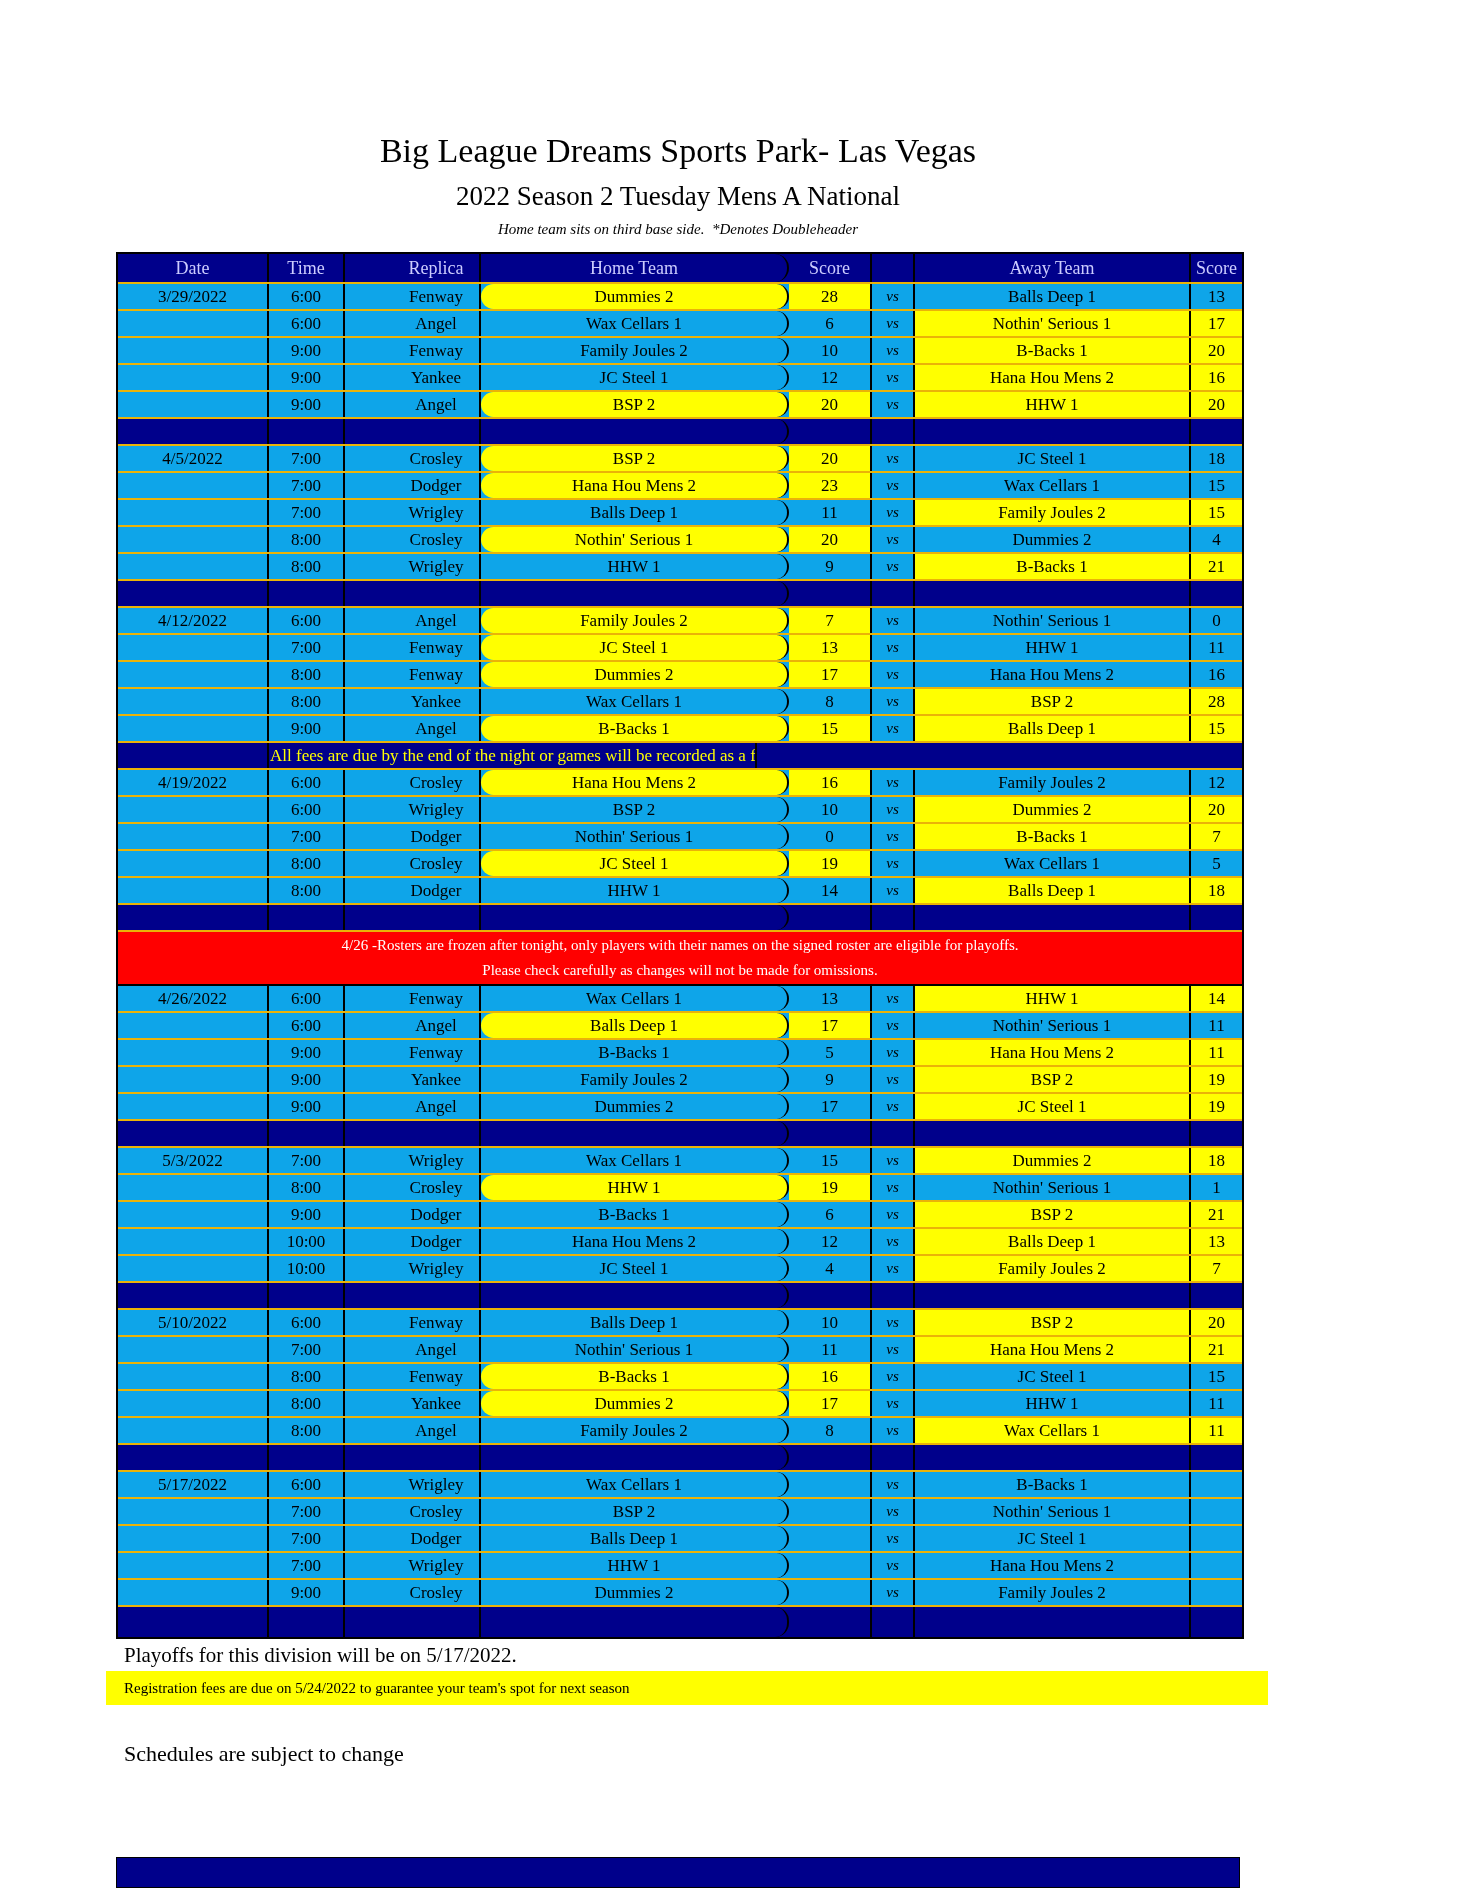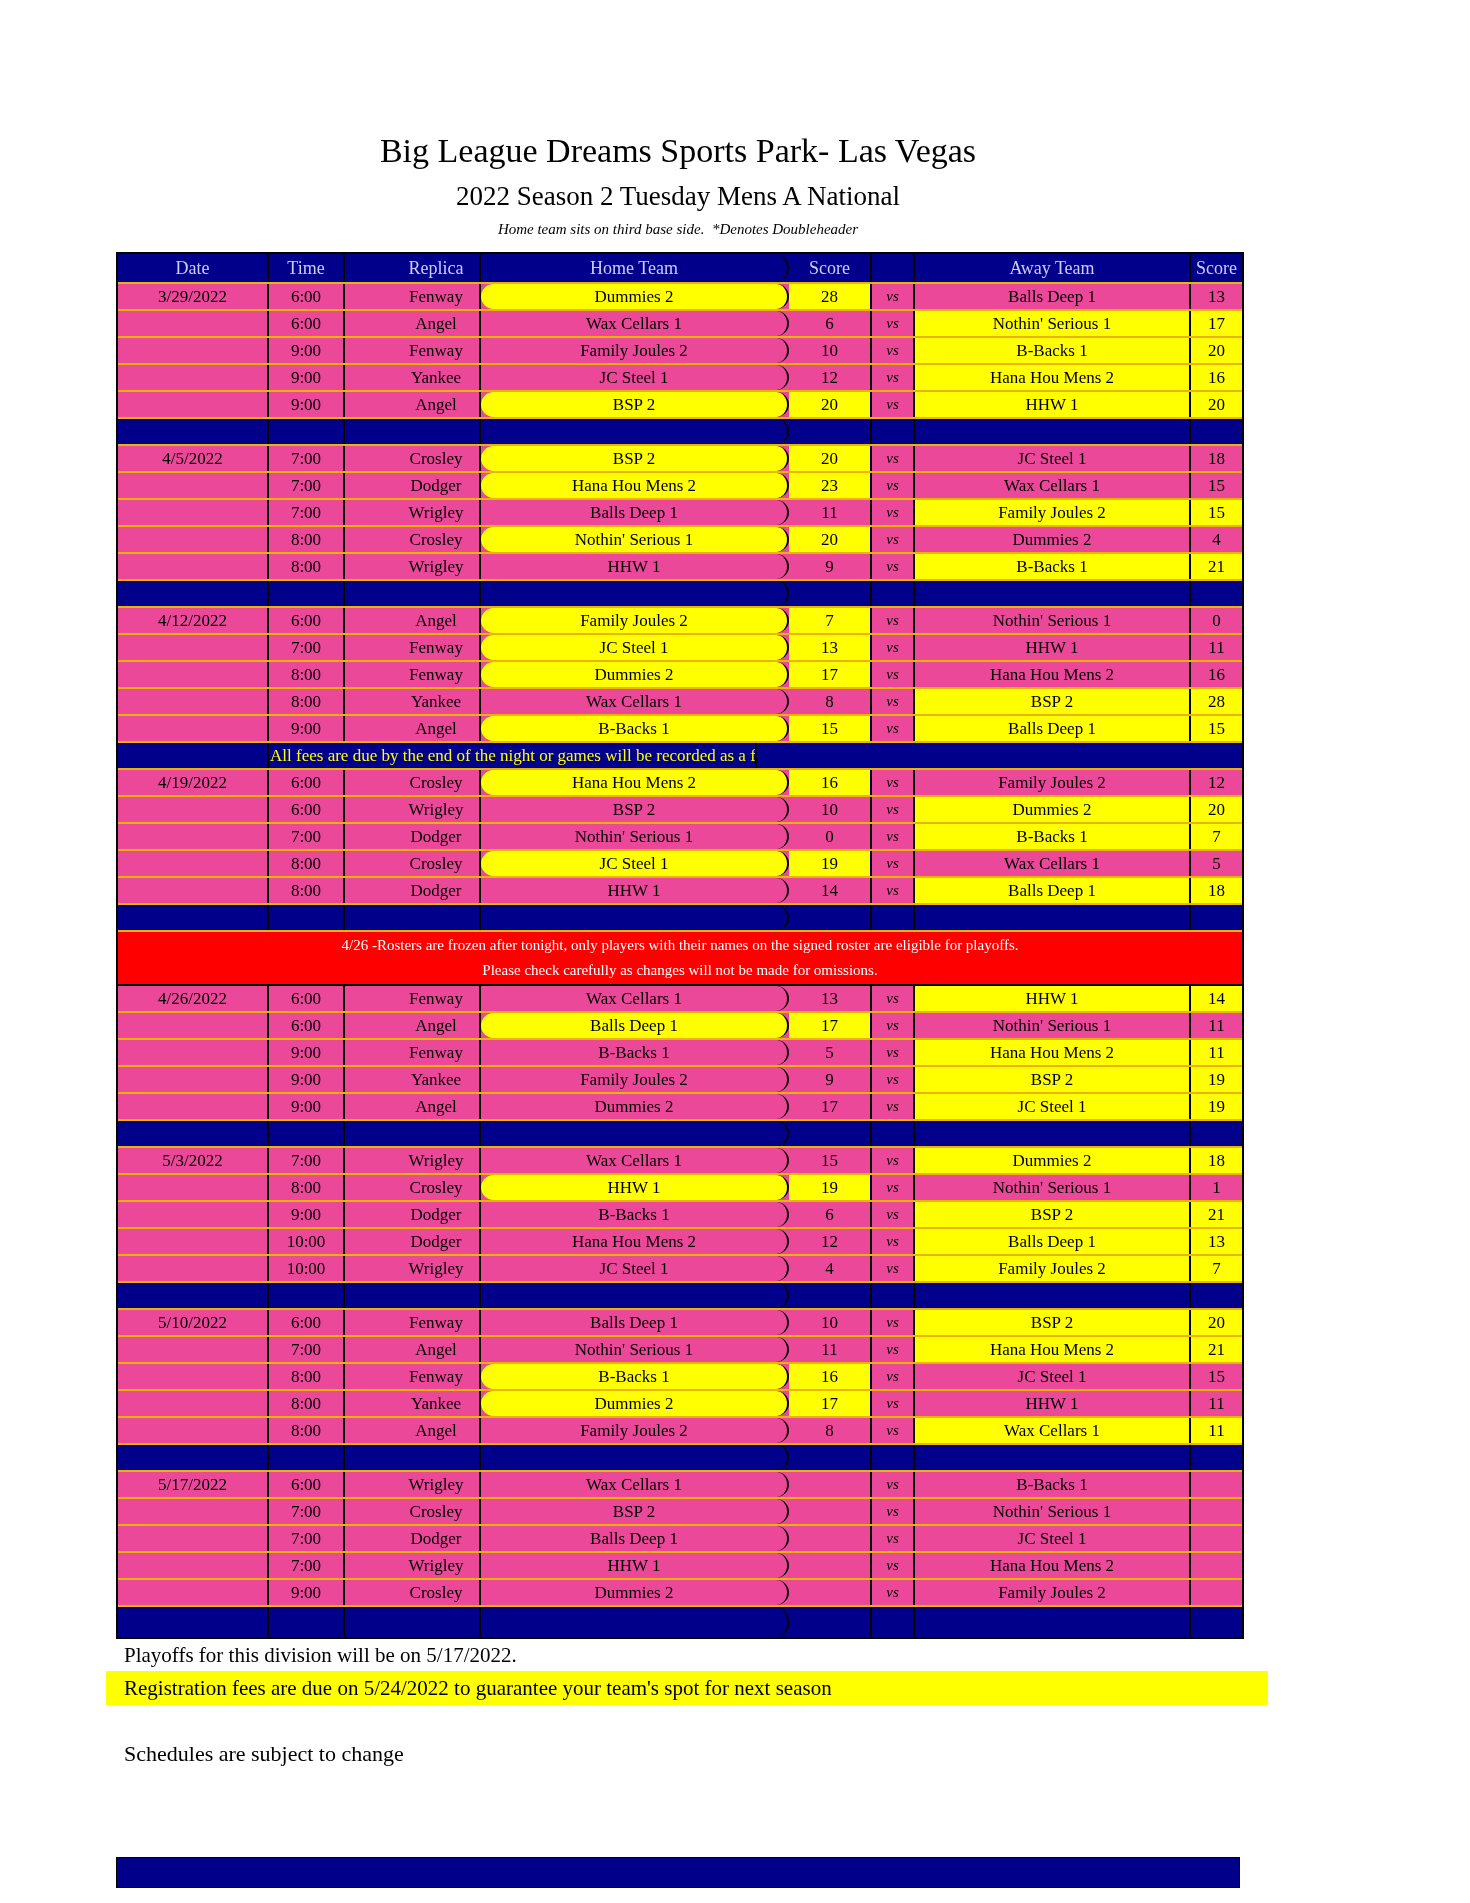--- a/index.html
+++ b/index.html
@@ -13,32 +13,32 @@
 
   .tablewrap{position:absolute;left:116px;top:252px;width:1124px;border:2px solid #000;}
   .row{display:flex;border-bottom:2px solid #eab308;}
   .row:last-child{border-bottom:none;}
   .cell{box-sizing:border-box;border-right:2px solid #000;display:flex;align-items:center;justify-content:center;overflow:hidden;white-space:nowrap;}
   .cell:last-child{border-right:none;}
   .c0{width:151px;}.c1{width:76px;}.c2{width:136px;padding-left:48px;}.c3{width:308px;border-radius:14px;}
   .c4{width:83px;}.c5{width:43px;}.c6{width:276px;}.c7{flex:1;}
   .cmid{flex:1;}
   .header-row{height:28px;background:#00008B;color:#CCCCFF;font-size:18px;}
-  .game-row{height:25px;font-size:17px;background:#ec4899;}
+  .game-row{height:25px;font-size:17px;background:#0ea5e9;}
   .hl{background:#FFFF00;}
   .vs{font-style:italic;font-size:15px;}
   .sep-row{height:25px;background:#00008B;}
   .sep-row.final{height:30px;}
   .notice-navy-row{height:25px;background:#00008B;color:#FFFF00;font-size:17px;}
   .notice-red{height:52px;background:#FF0000;color:#ffffff;display:flex;flex-direction:column;
     align-items:center;justify-content:center;font-size:15px;line-height:25px;border-bottom:2px solid #000;}
 
   .playoffs{position:absolute;left:124px;top:1643px;font-size:21px;}
   .registration{position:absolute;left:106px;top:1671px;width:1162px;height:34px;background:#FFFF00;
-    font-size:21px;display:flex;align-items:center;padding-left:18px;box-sizing:border-box;}
+    font-size:15px;display:flex;align-items:center;padding-left:18px;box-sizing:border-box;}
   .website{position:absolute;left:124px;top:1711px;font-size:22px;}
   .subject{position:absolute;left:124px;top:1741px;font-size:22px;}
   .bottom-bar{position:absolute;left:116px;top:1857px;width:1124px;height:31px;background:#00008B;border:1px solid #000;box-sizing:border-box;}
 </style>
 </head>
 <body>
 
 <div class="page">
   <div class="title">Big League Dreams Sports Park- Las Vegas</div>
   <div class="subtitle">2022 Season 2 Tuesday Mens A National</div>

